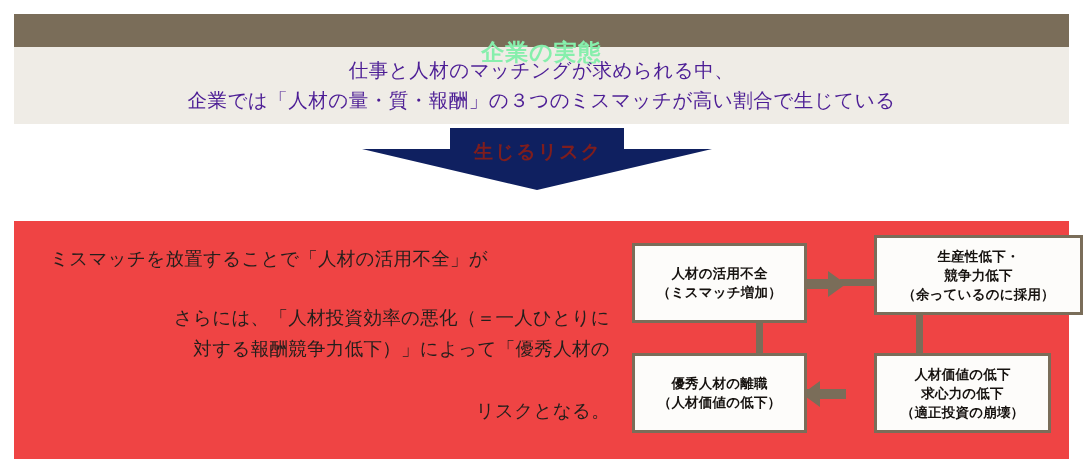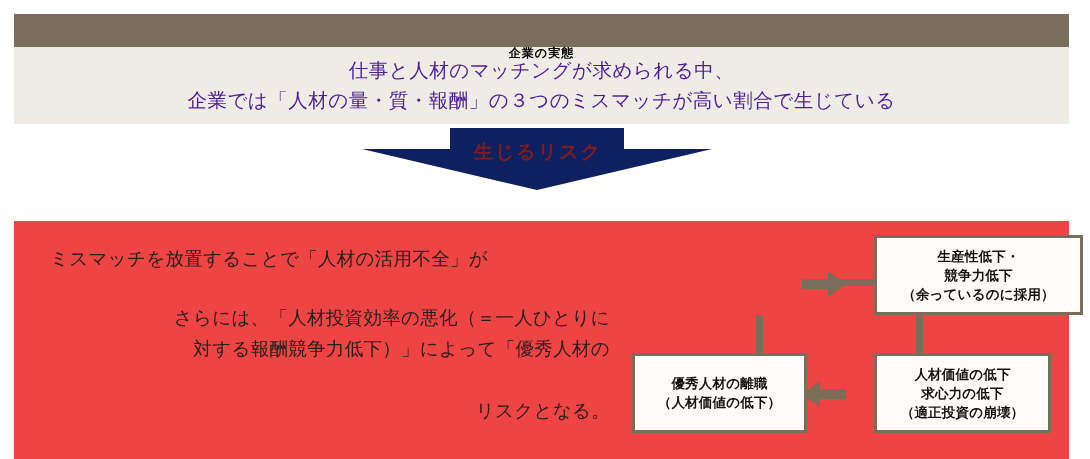--- a/index.html
+++ b/index.html
@@ -30,22 +30,22 @@
     left: 0;
     top: 0;
     width: 1055px;
     height: 33px;
     background: #7a6d59;
     display: flex;
     align-items: center;
     justify-content: center;
   }
   #header-title {
-    color: #000000;
-    font-size: 12px;
+    color: #86efac;
+    font-size: 23px;
     font-weight: bold;
     letter-spacing: 1px;
     line-height: 1;
     margin-top: 44px;
   }
   #subtitle-block {
     position: absolute;
     left: 0;
     top: 33px;
     width: 1055px;
@@ -212,20 +212,24 @@
     <div class="connector" id="conn-bot-stub"></div>
 
     <svg class="flow-arrow" id="arrow-right" width="44" height="26" viewBox="0 0 44 26">
       <polygon points="0,8 26,8 26,0 44,13 26,26 26,18 0,18" fill="#7a6d59"></polygon>
     </svg>
 
     <svg class="flow-arrow" id="arrow-left" width="44" height="26" viewBox="0 0 44 26">
       <polygon points="44,8 18,8 18,0 0,13 18,26 18,18 44,18" fill="#7a6d59"></polygon>
     </svg>
 
+    <div class="flow-box" id="box-top-left">
+      <span class="bline">人材の活用不全</span>
+      <span class="bline">（ミスマッチ増加）</span>
+    </div>
 
     <div class="flow-box" id="box-top-right">
       <span class="bline">生産性低下・</span>
       <span class="bline">競争力低下</span>
       <span class="bline">（余っているのに採用）</span>
     </div>
 
     <div class="flow-box" id="box-bottom-right">
       <span class="bline">人材価値の低下</span>
       <span class="bline">求心力の低下</span>

